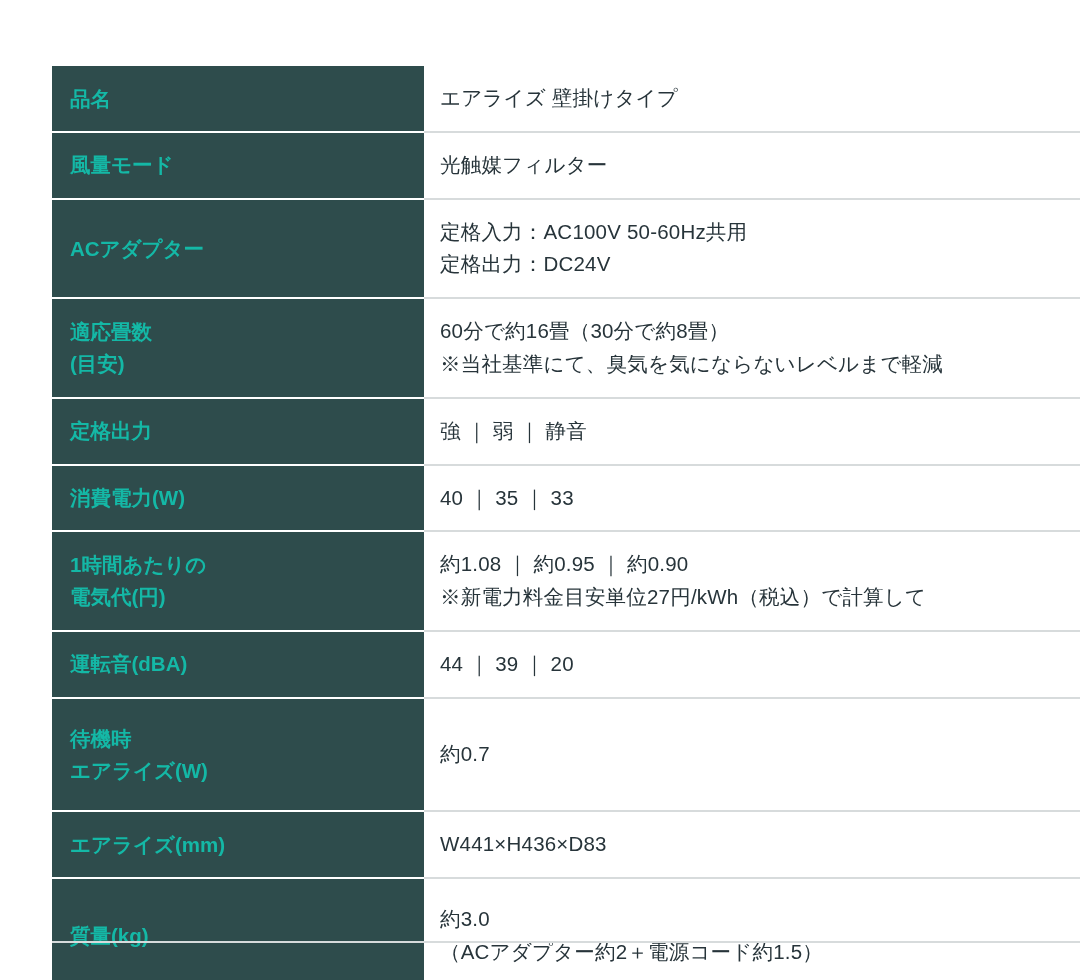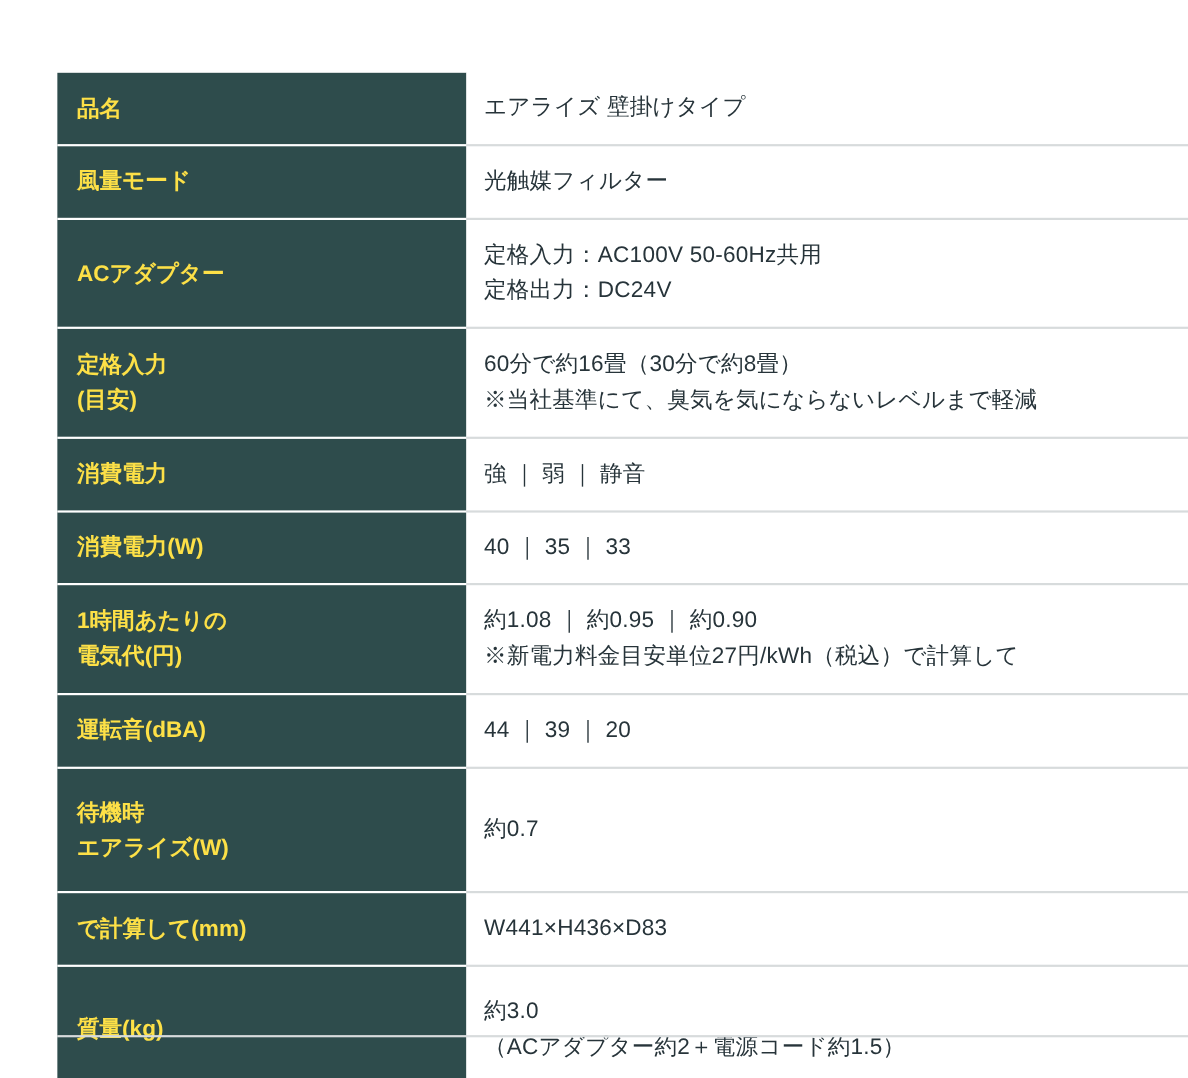--- a/index.html
+++ b/index.html
@@ -31,21 +31,21 @@
     border-collapse: collapse;
     table-layout: fixed;
     width: 1190px;
   }
   table.spec-table tr {
     vertical-align: middle;
   }
   th.spec-label {
     width: 372px;
     background: #2e4c4c;
-    color: #fde047;
+    color: #14b8a6;
     text-align: left;
     font-weight: bold;
     font-size: 20.5px;
     line-height: 1.55;
     padding: 16px 0 16px 18px;
     border-bottom: 2px solid #ffffff;
     box-sizing: border-box;
     white-space: pre-line;
   }
   td.spec-value {
@@ -90,27 +90,27 @@
         <tr>
           <th class="spec-label">風量モード</th>
           <td class="spec-value">光触媒フィルター</td>
         </tr>
         <tr>
           <th class="spec-label">ACアダプター</th>
           <td class="spec-value">定格入力：AC100V 50-60Hz共用
 定格出力：DC24V</td>
         </tr>
         <tr>
-          <th class="spec-label">定格入力
+          <th class="spec-label">適応畳数
 (目安)</th>
           <td class="spec-value">60分で約16畳（30分で約8畳）
 ※当社基準にて、臭気を気にならないレベルまで軽減</td>
         </tr>
         <tr>
-          <th class="spec-label">消費電力</th>
+          <th class="spec-label">定格出力</th>
           <td class="spec-value">強 ｜ 弱 ｜ 静音</td>
         </tr>
         <tr>
           <th class="spec-label">消費電力(W)</th>
           <td class="spec-value">40 ｜ 35 ｜ 33</td>
         </tr>
         <tr>
           <th class="spec-label">1時間あたりの
 電気代(円)</th>
           <td class="spec-value">約1.08 ｜ 約0.95 ｜ 約0.90
@@ -119,21 +119,21 @@
         <tr>
           <th class="spec-label">運転音(dBA)</th>
           <td class="spec-value">44 ｜ 39 ｜ 20</td>
         </tr>
         <tr class="tall">
           <th class="spec-label">待機時
 エアライズ(W)</th>
           <td class="spec-value">約0.7</td>
         </tr>
         <tr>
-          <th class="spec-label">で計算して(mm)</th>
+          <th class="spec-label">エアライズ(mm)</th>
           <td class="spec-value">W441×H436×D83</td>
         </tr>
         <tr class="tall">
           <th class="spec-label">質量(kg)</th>
           <td class="spec-value">約3.0
 （ACアダプター約2＋電源コード約1.5）</td>
         </tr>
       </tbody>
     </table>
   </div>

